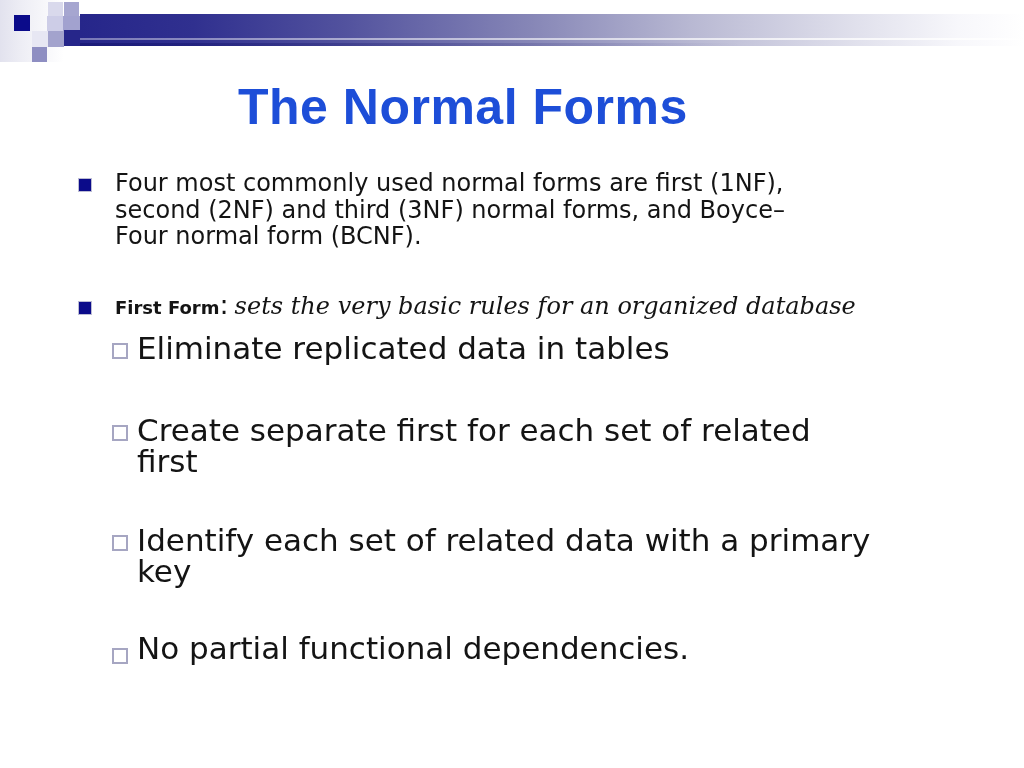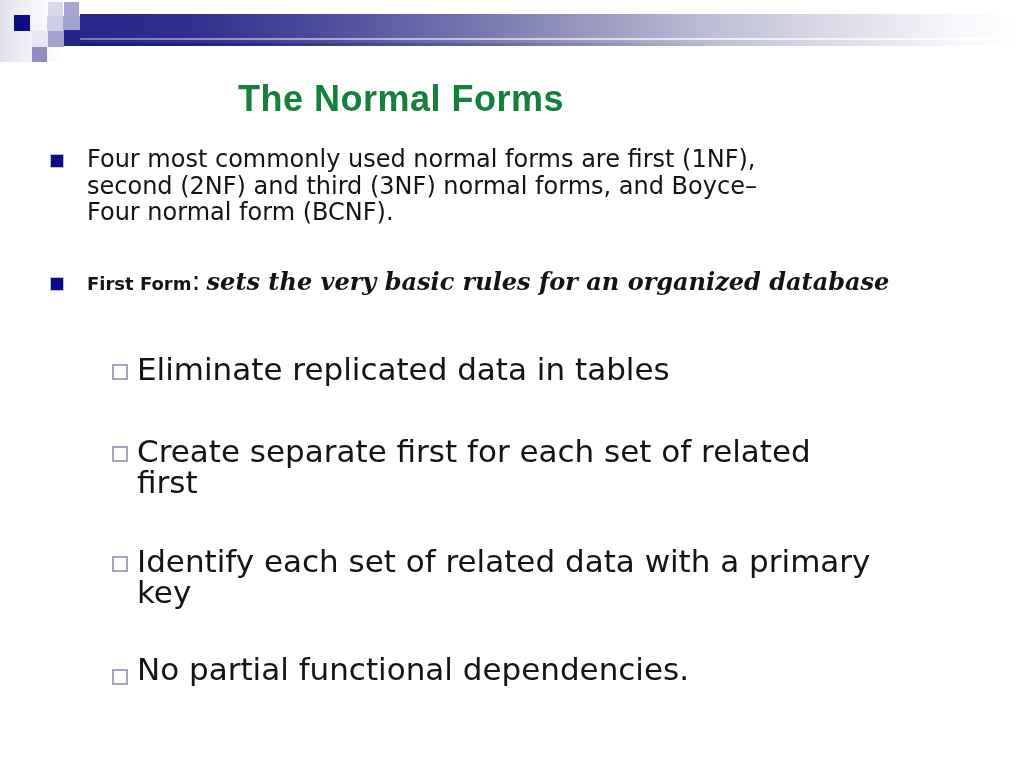--- a/index.html
+++ b/index.html
@@ -26,44 +26,44 @@
     background:linear-gradient(to right,rgba(255,255,255,.38),rgba(255,255,255,.85));
   }
   .bar-bottom-edge{
     position:absolute;left:0;right:0;bottom:0;height:3px;
     background:linear-gradient(to right,rgba(12,12,100,.45),rgba(12,12,100,0) 70%);
   }
   
   .title{
     position:absolute;left:238px;top:78px;margin:0;
     font-family:"Liberation Sans",sans-serif;
-    font-size:36px;font-weight:bold;color:#15803d;
+    font-size:50px;font-weight:bold;color:#1d4ed8;
     letter-spacing:.5px;white-space:nowrap;
   }
   
-  .bullet-l1{position:absolute;left:50px;}
+  .bullet-l1{position:absolute;left:78px;margin-top:24px;}
   .bullet-l1 .marker{
     position:absolute;left:0;width:12px;height:12px;
     background:#0b0b8a;border:1px solid #bcbcd4;
   }
   .bullet-l1 .text{margin-left:37px;color:#141414;}
   .b1{top:146px;}
   .b1 .marker{top:8px;}
   .b1 .line{font-size:24px;line-height:26.5px;white-space:nowrap;}
   .b2{top:264px;}
   .b2 .marker{top:13px;}
   .b2 .text{white-space:nowrap;line-height:34px;}
   .b2 .bold{font-size:18px;font-weight:bold;color:#141414;text-align:right;}
   .b2 .sep{font-size:27px;color:#141414;}
   .b2 .italic{
     font-family:"DejaVu Serif",serif;font-style:italic;
-    font-size:24px;color:#141414;padding-left:6px;font-weight:bold;
+    font-size:24px;color:#141414;padding-left:6px;
   }
   
-  .bullet-l2{position:absolute;left:112px;display:flex;align-items:flex-start;margin-top:21px;}
+  .bullet-l2{position:absolute;left:112px;display:flex;align-items:flex-start;}
   .bullet-l2 .marker{
     flex:0 0 auto;width:16px;height:16px;box-sizing:border-box;
     background:#ffffff;border:2px solid #a6a6c2;margin-top:10px;margin-right:9px;
   }
   .bullet-l2 .line{
     font-size:31px;line-height:31px;color:#141414;white-space:nowrap;
   }
   .sb1{top:333px;}
   .sb2{top:415px;}
   .sb3{top:525px;}

